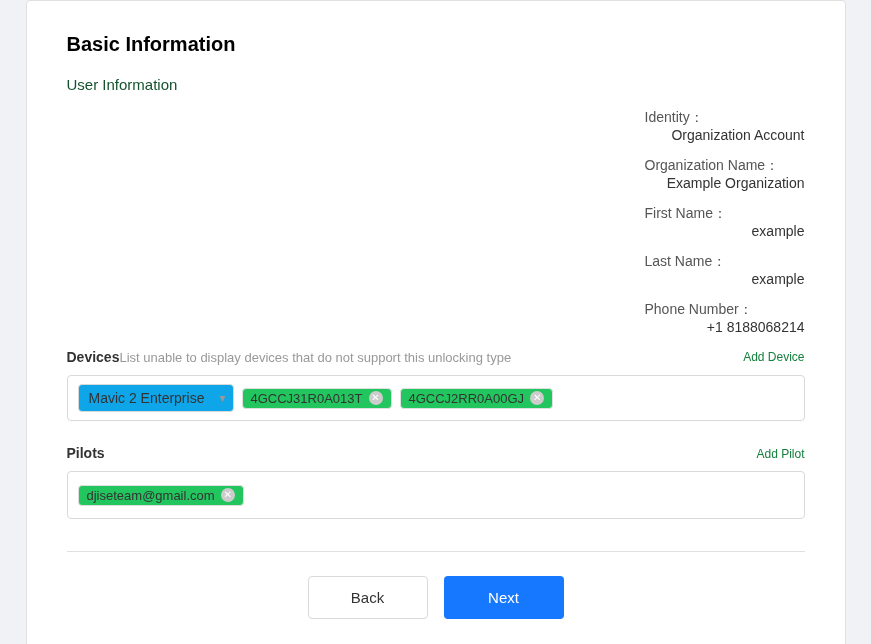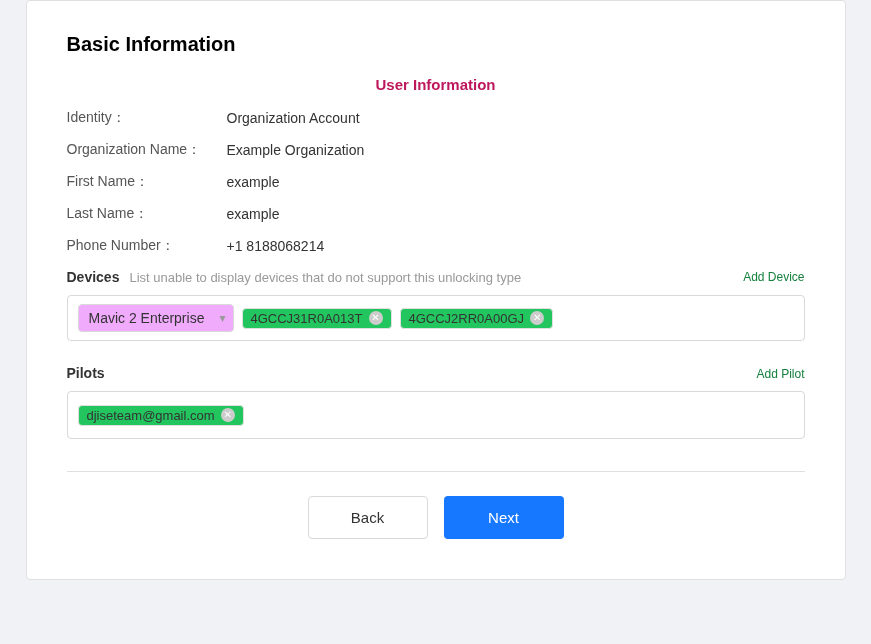--- a/index.html
+++ b/index.html
@@ -21,51 +21,50 @@
       border: 1px solid #e0e0e0;
     }
     .page-title {
       font-size: 20px;
       font-weight: 600;
       color: #000000;
       margin-bottom: 20px;
     }
     .section-title {
       font-size: 15px;
-      font-weight: 700;
-      color: #be185d;
+      font-weight: 400;
+      color: #14532d;
       margin-bottom: 16px;
-      text-align: center;
     }
     .info-row {
       display: flex;
-      align-items: center;
+      align-items: flex-end;
       margin-bottom: 14px;
       font-size: 14px;
       color: #333;
+      flex-direction: column;
     }
     .info-label {
       color: #555;
       min-width: 160px;
       font-size: 14px;
     }
     .info-value {
       color: #333;
       font-size: 14px;
     }
     .devices-header {
       display: flex;
       align-items: center;
       justify-content: space-between;
       margin-bottom: 10px;
     }
     .devices-left {
       display: flex;
       align-items: center;
-      gap: 10px;
     }
     .devices-label {
       font-size: 14px;
       font-weight: 600;
       color: #333;
     }
     .devices-hint {
       font-size: 13px;
       color: #999;
     }
@@ -82,21 +81,21 @@
       padding: 8px 10px;
       display: flex;
       align-items: center;
       gap: 8px;
       min-height: 44px;
       flex-wrap: wrap;
     }
     .device-select {
       border: 1px solid #d9d9d9;
       border-radius: 4px;
-      background: #f0abfc;
+      background: #0ea5e9;
       padding: 5px 28px 5px 10px;
       font-size: 14px;
       color: #333;
       appearance: none;
       -webkit-appearance: none;
       cursor: pointer;
       position: relative;
       min-width: 150px;
     }
     .select-wrapper {

